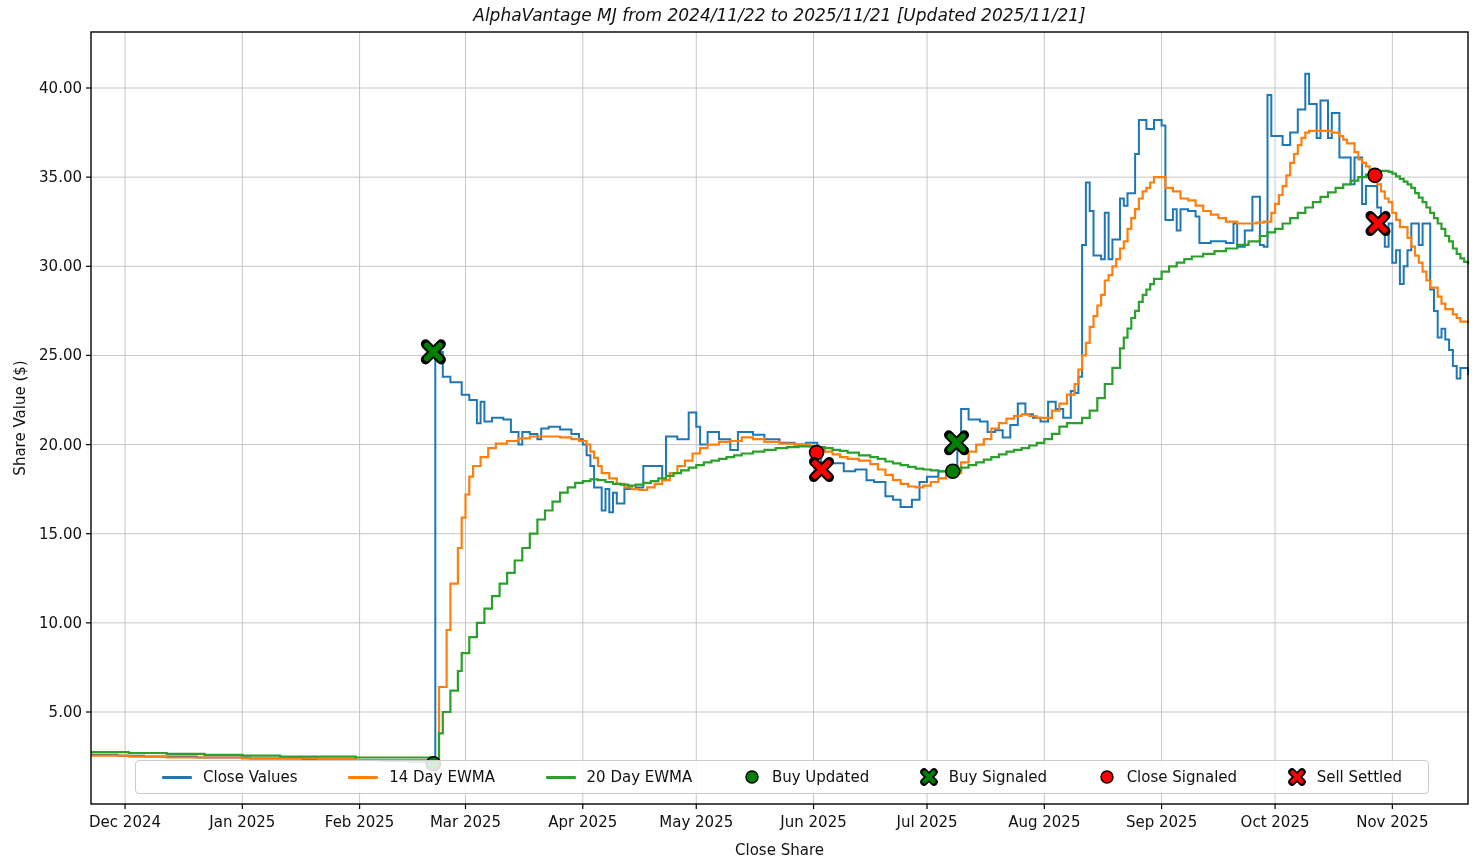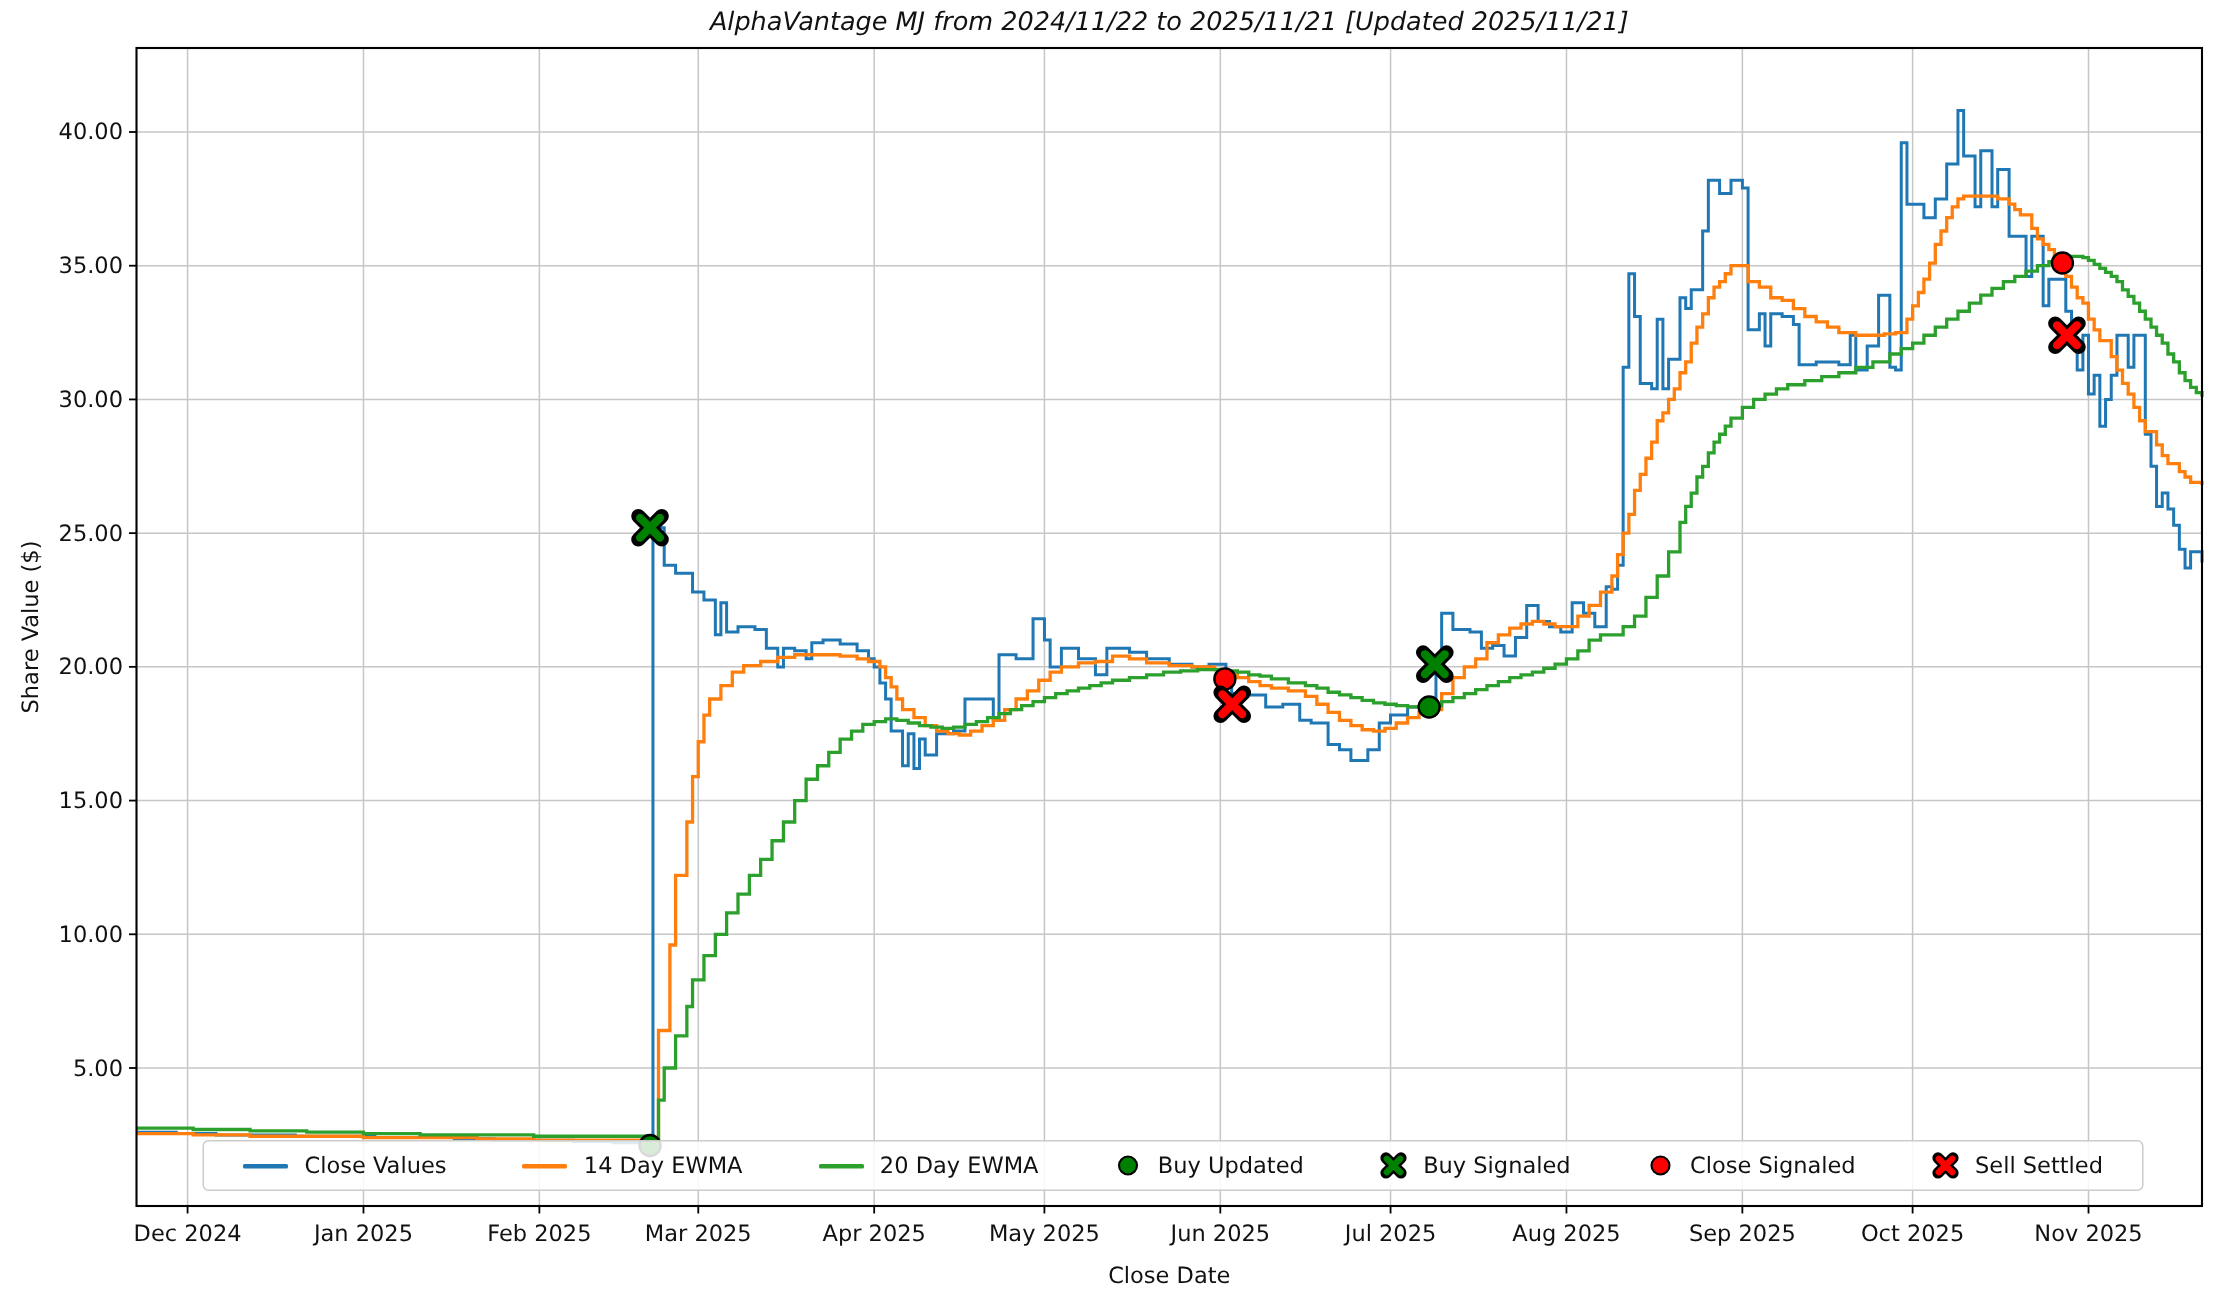--- a/index.html
+++ b/index.html
@@ -124,21 +124,21 @@
         <text x="82" y="538.7139999999999" text-anchor="end">15.00</text>
         <text x="82" y="449.57099999999997" text-anchor="end">20.00</text>
         <text x="82" y="360.428" text-anchor="end">25.00</text>
         <text x="82" y="271.28499999999997" text-anchor="end">30.00</text>
         <text x="82" y="182.14199999999994" text-anchor="end">35.00</text>
         <text x="82" y="92.99899999999991" text-anchor="end">40.00</text>
       </g>
     </svg>
   <div class="chart-title">AlphaVantage MJ from 2024/11/22 to 2025/11/21 [Updated 2025/11/21]</div>
   <div class="ylabel">Share Value ($)</div>
-  <div class="xlabel">Close Date</div>
+  <div class="xlabel">Close Share</div>
   <div class="legend">
       <div class="legend-item">
         <span class="swatch-line" style="background: rgb(31, 119, 180);"></span>
         <span>Close Values</span>
       </div>
       <div class="legend-item">
         <span class="swatch-line" style="background: rgb(255, 127, 14);"></span>
         <span>14 Day EWMA</span>
       </div>
       <div class="legend-item">

